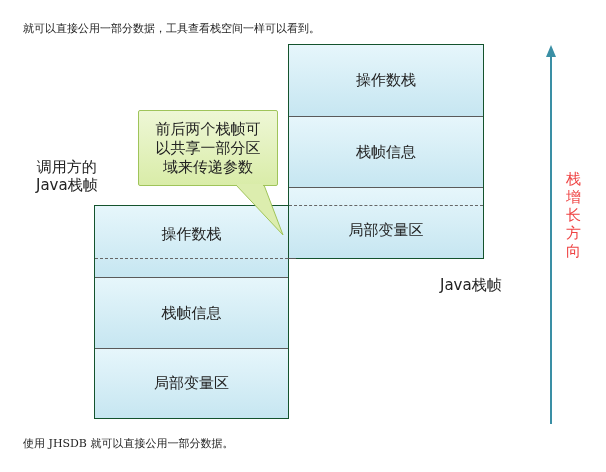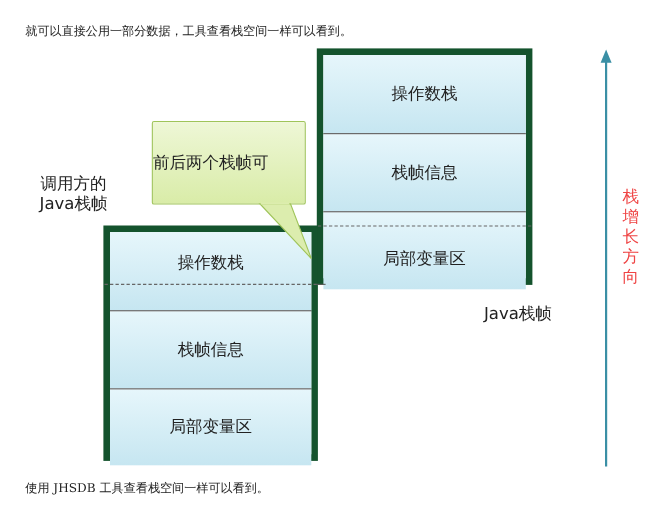--- a/index.html
+++ b/index.html
@@ -1,31 +1,31 @@
 <!DOCTYPE html>
 <html><head>
 <meta charset="utf-8">
 <style>
   html, body { margin:0; padding:0; background:#ffffff; }
   body { width:606px; height:472px; position:relative; overflow:hidden;
          font-family:"DejaVu Sans","Liberation Sans",sans-serif; color:#222; }
   .para { position:absolute; left:23px; font-size:11px; color:#222;
           font-family:"DejaVu Serif","Liberation Serif",serif; }
-  .box { position:absolute; border:6px solid #14532d; box-sizing:border-box;padding-left:18px; }
+  .box { position:absolute; border:1px solid #14532d; box-sizing:border-box;padding-left:18px; }
   .cell { position:absolute; left:0; right:0; box-sizing:border-box;
           background:linear-gradient(#e6f6fb,#c6e6f1);
           display:flex; align-items:center; justify-content:center;
           font-size:15px; color:#222; }
   .cell.bt { border-top:1px solid #5a5a5a; }
   .dash { position:absolute; height:0; border-top:1.5px dashed #666; }
   .label { position:absolute; font-size:15px; line-height:18px; color:#222; }
   .callout { position:absolute; left:138px; top:110px; width:140px; height:76px;
              background:linear-gradient(#eef7d6,#d9eca8); border:1px solid #9fc45a;
              box-sizing:border-box; border-radius:2px;
-             display:flex; align-items:center; justify-content:flex-start; text-align:center;
+             display:flex; align-items:center; justify-content:center; text-align:center;
              font-size:15px; line-height:19px; color:#222; }
   .vtext { position:absolute; left:563px; top:170px; width:18px; font-size:15px;
            line-height:18px; text-align:right; color:#ef4444; }
 </style>
 </head>
 <body>
 
 <div class="para" style="top:21px;">就可以直接公用一部分数据，工具查看栈空间一样可以看到。</div>
 
 <div class="box" style="left:288px; top:44px; width:196px; height:215px;">
@@ -64,25 +64,27 @@
   <div>Java栈帧</div>
 </div>
 
 <svg style="position:absolute; left:0; top:0;" width="606" height="472">
   <polygon points="236,185 264,185 283,235" fill="#dcedae" stroke="#9fc45a" stroke-width="1"></polygon>
 </svg>
 
 <div class="callout">
   <div>
     <div>前后两个栈帧可</div>
+    <div>以共享一部分区</div>
+    <div>域来传递参数</div>
   </div>
 </div>
 <svg style="position:absolute; left:0; top:0;" width="606" height="472">
   <line x1="237" y1="185" x2="263" y2="185" stroke="#dcedae" stroke-width="2"></line>
 </svg>
 
 <svg style="position:absolute; left:0; top:0;" width="606" height="472">
   <line x1="551" y1="55" x2="551" y2="424" stroke="#3a8fa5" stroke-width="2"></line>
   <polygon points="546,57 556,57 551,45" fill="#3a8fa5"></polygon>
 </svg>
 <div class="vtext">栈增长方向</div>
 
-<div class="para" style="top:436px;">使用 JHSDB 工具查看栈空间一样可以看到。</div>
+<div class="para" style="top:436px;">使用 JHSDB 就可以直接公用一部分数据。</div>
 
 </body></html>

